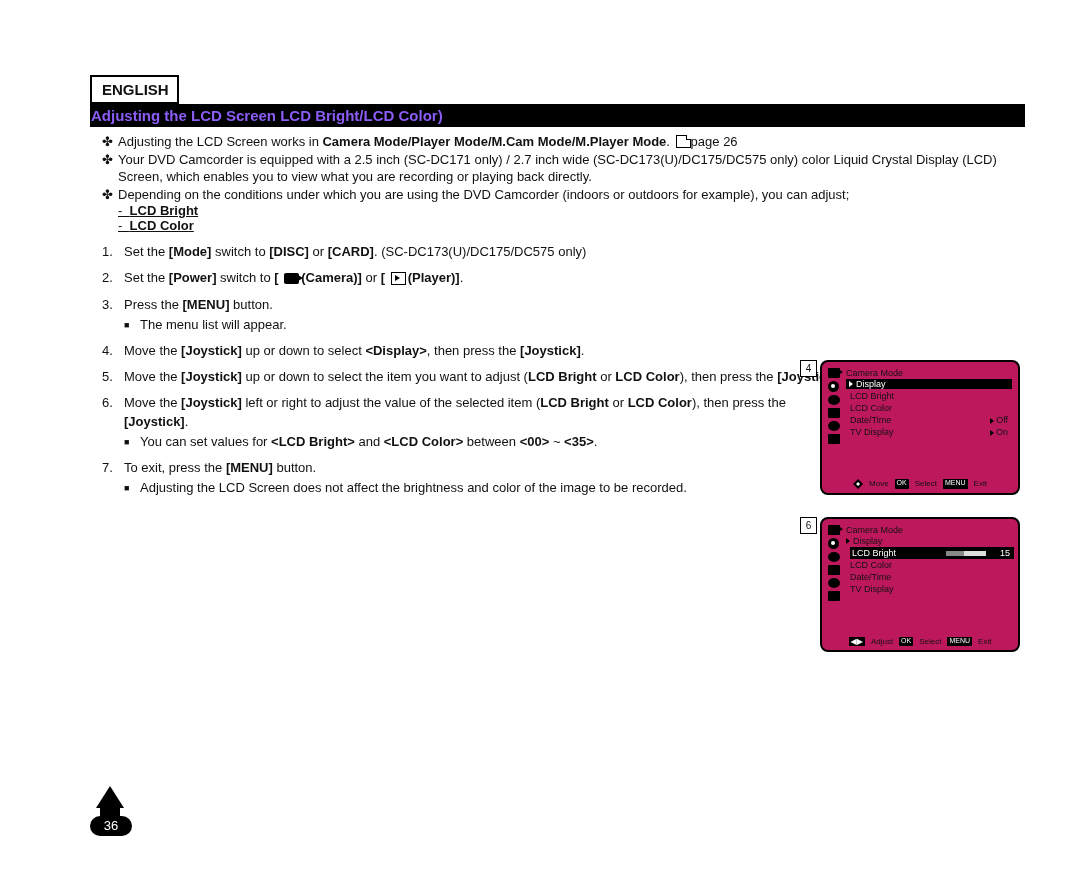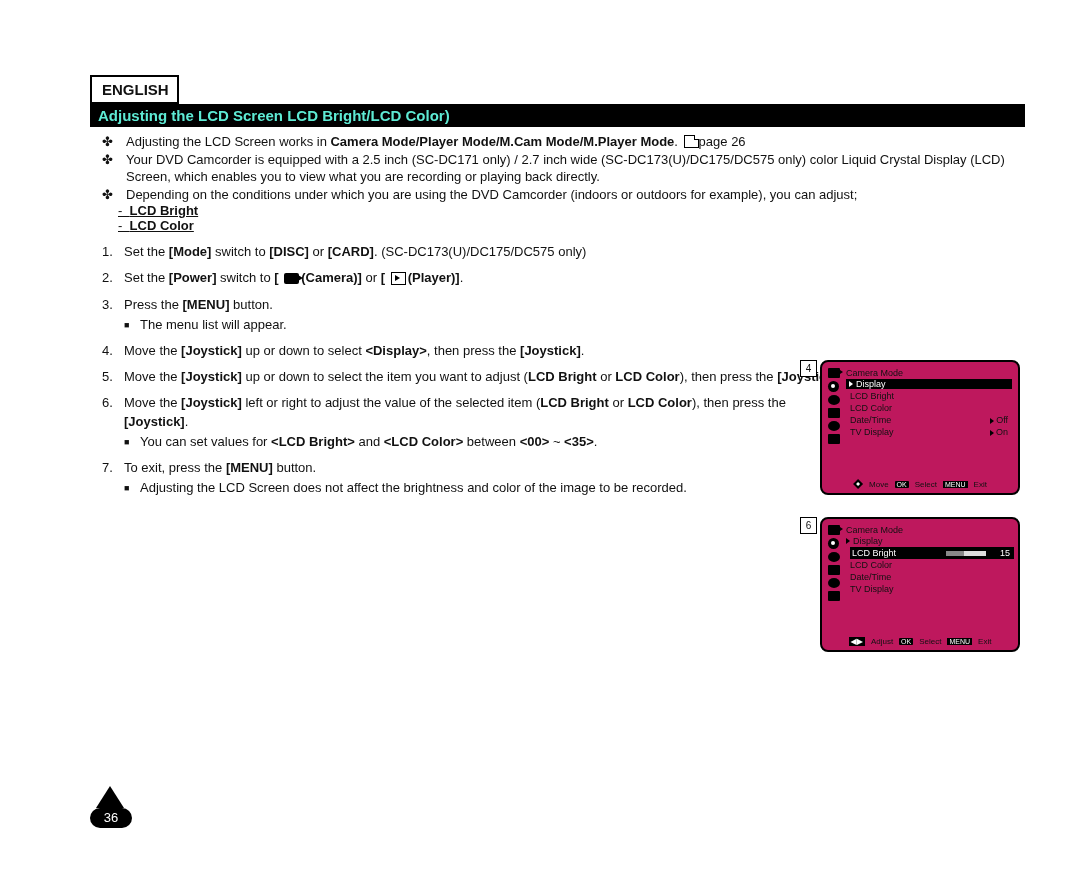--- a/index.html
+++ b/index.html
@@ -27,36 +27,36 @@
   }
   h1.title {
     font-size: 27px;
     font-weight: bold;
     margin: 14px 0 6px 0;
     border-bottom: 2px solid #000;
     padding-bottom: 2px;
   }
   .bar {
     background: #000;
-    color: #5eead4;
+    color: #8b5cf6;
     font-weight: bold;
     font-size: 15px;
-    padding: 3px 8px;
+    padding: 3px 1px;
   }
   .bullets {
     margin: 6px 0 10px 12px;
   }
   .bullets .row {
     display: flex;
     align-items: flex-start;
     line-height: 1.35;
     margin-bottom: 0;
   }
   .bullets .dia { width: 16px; flex: 0 0 16px; }
-  .bullets .txt { flex: 1; margin-left: 8px; }
+  .bullets .txt { flex: 1; }
   .subdash { margin-left: 16px; text-decoration: underline; }
   .steps { margin: 10px 0 0 12px; }
   .steps .step { display: flex; align-items: flex-start; line-height: 1.4; margin-bottom: 8px; }
   .steps .num { width: 22px; flex: 0 0 22px; }
   .steps .body { flex: 1; max-width: 720px; }
   .steps .sub { display:flex; margin-top:2px; }
   .steps .sub .sq { width:16px; flex:0 0 16px; font-size:9px; padding-top:3px;}
   b { font-weight: bold; }
 
   .cam-icon, .play-icon {
@@ -109,41 +109,41 @@
     margin-left:22px; background:#000; color:#fff; font-size:9px; line-height:12px;
     display:flex; justify-content:space-between; padding:0 4px 0 2px; align-items:center;
     margin-right:-2px;
   }
   .slider { display:flex; align-items:center; gap:14px;text-align:center; }
   .slider .track{ width:40px; height:5px; background:#ddd; position:relative;}
   .slider .fill{ position:absolute; left:0; top:0; bottom:0; width:45%; background:#888;}
   .footer-ctrl {
     position:absolute; bottom:4px; left:0; right:0; text-align:center;
     font-size:8px;
-    display:flex; justify-content:center; gap:6px; align-items:center;
+    display:flex; justify-content:center; gap:6px; 
   }
   .kbox{ background:#000; color:#fff; font-size:7px; padding:0 2px; border-radius:1px;}
   .kbox-light{ background:#000; color:#fff; font-size:7px; padding:0 2px; }
   .kdia{ display:inline-block; width:10px; height:10px; background:#000; clip-path: polygon(50% 0,100% 50%,50% 100%,0 50%); position:relative;}
   .kdia::after{content:"";position:absolute;left:3px;top:3px;width:4px;height:4px;background:#fff;clip-path:polygon(50% 0,100% 50%,50% 100%,0 50%);}
   .karr{ display:inline-flex; background:#000; color:#fff; font-size:8px; padding:0 2px; align-items:center;}
 
   
   .corner {
     position:absolute; left:90px; bottom:50px;
     width: 56px; height: 50px;
   }
   .arrow {
     width:0; height:0; position:absolute; left:6px; top:0;
     border-left:14px solid transparent; border-right:14px solid transparent;
     border-bottom:22px solid #000;
   }
   .arrow-stem { position:absolute; left:10px; top:18px; width:20px; height:16px; background:#000;}
   .pnum{
-    position:absolute; left:0; bottom:8px;
+    position:absolute; left:0; bottom:0;
     width:42px; height:20px; background:#000; color:#fff;
     border-radius:10px; text-align:center; line-height:20px; font-size:13px;
   }
 </style>
 </head>
 <body>
 
 <div class="page">
   <span class="lang-box">ENGLISH</span>
 

